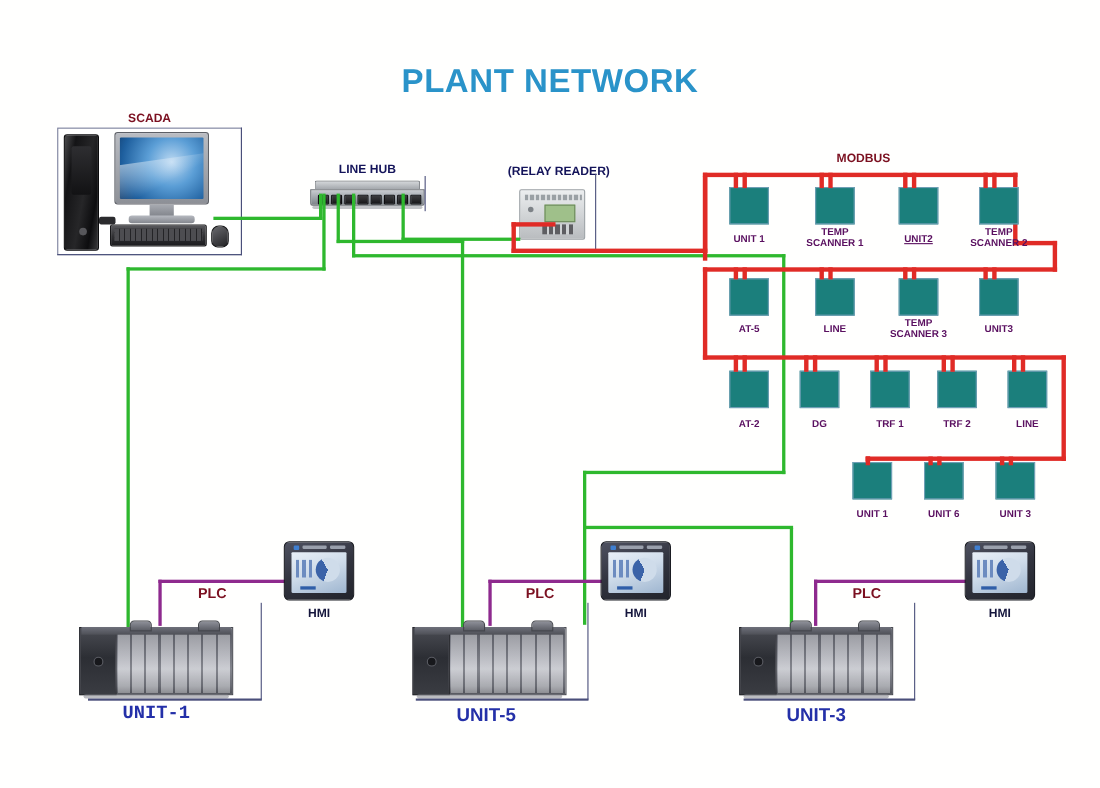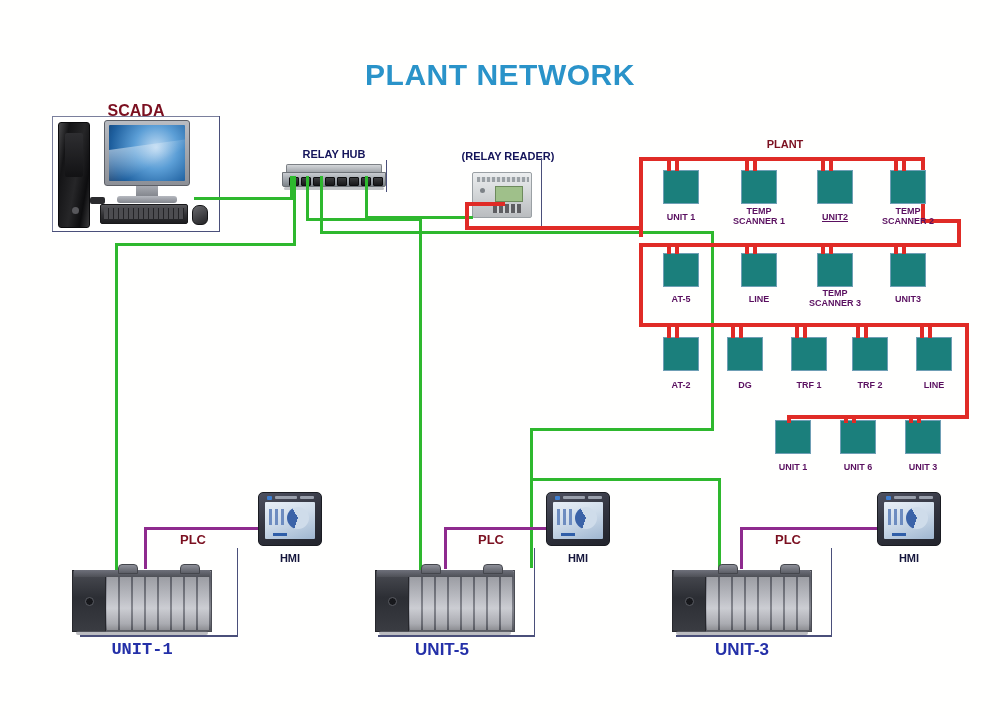--- a/index.html
+++ b/index.html
@@ -21,21 +21,21 @@
   
   .r{background:#e02b26;}
   
   .p{background:#8e2a8e;}
   
   .nv{background:#4a4f7a;}
 
   
   #scada-box{position:absolute;left:52px;top:116px;width:168px;height:116px;
              border:1px solid #7a7f9c;box-sizing:border-box;background:#fff;}
-  #scada-lbl{left:96px;top:102px;width:80px;font-size:16px;color:#7b1020;}
+  #scada-lbl{left:96px;top:102px;width:80px;font-size:11px;color:#7b1020;}
   .tower{position:absolute;left:58px;top:122px;width:30px;height:104px;border-radius:3px;
          background:linear-gradient(100deg,#4a4a4c 0%,#141416 22%,#262628 55%,#0d0d0f 80%,#3a3a3c 100%);
          border:1px solid #0a0a0c;}
   .tower:after{content:"";position:absolute;left:6px;top:10px;width:18px;height:44px;
          background:linear-gradient(180deg,#2e2e31,#121214);border-radius:2px;}
   .tower-dot{position:absolute;left:13px;top:84px;width:7px;height:7px;border-radius:50%;
          background:#57575b;}
   .mon{position:absolute;left:104px;top:120px;width:86px;height:66px;border-radius:3px;
         background:linear-gradient(180deg,#b9bcc2,#8d9097);padding:4px;box-sizing:border-box;
         border:1px solid #5c5f66;}
@@ -158,21 +158,21 @@
     </div>
   <div class="mon-stand"></div>
   <div class="mon-base"></div>
   <div class="spk"></div>
   <div class="kbd"></div>
   <div class="mouse"></div>
 
   <div class="vline nv" style="left:219px;top:116px;width:1px;height:116px;"></div>
   <div class="wire nv" style="left:52px;top:231px;width:168px;height:1px;"></div>
 
-  <div class="lbl" id="hub-lbl">RELAY HUB</div>
+  <div class="lbl" id="hub-lbl">LINE HUB</div>
   <div id="hub">
     <div class="hub-top"></div>
     <div class="hub-body"></div>
     <div class="hub-port" style="left:7px;"></div>
     <div class="hub-port" style="left:19px;"></div>
     <div class="hub-port" style="left:31px;"></div>
     <div class="hub-port" style="left:43px;"></div>
     <div class="hub-port" style="left:55px;"></div>
     <div class="hub-port" style="left:67px;"></div>
     <div class="hub-port" style="left:79px;"></div>
@@ -211,21 +211,21 @@
 
   <div class="wire g" style="left:293px;top:176px;width:3px;height:70px;"></div>
   <div class="wire g" style="left:115px;top:243px;width:181px;height:3px;"></div>
   <div class="wire g" style="left:115px;top:243px;width:3px;height:327px;"></div>
 
   <div class="wire r" style="left:465px;top:202px;width:4px;height:28px;"></div>
   <div class="wire r" style="left:465px;top:202px;width:40px;height:4px;"></div>
   <div class="wire r" style="left:465px;top:226px;width:178px;height:4px;"></div>
   <div class="wire r" style="left:639px;top:160px;width:4px;height:70px;"></div>
 
-  <div class="lbl" id="modbus-lbl">PLANT</div>
+  <div class="lbl" id="modbus-lbl">MODBUS</div>
 
   <div class="wire r" style="left:639px;top:157px;width:286px;height:4px;"></div>
   <div class="wire r" style="left:921px;top:157px;width:4px;height:66px;"></div>
   <div class="wire r" style="left:921px;top:219px;width:40px;height:4px;"></div>
   <div class="wire r" style="left:957px;top:219px;width:4px;height:28px;"></div>
 
   <div class="node" style="left:663px;top:170px;"></div>
   <div class="wire r" style="left:667px;top:157px;width:4px;height:14px;"></div>
   <div class="wire r" style="left:675px;top:157px;width:4px;height:14px;"></div>
   <div class="node-lbl" style="left:646px;top:212px;width:70px;">UNIT 1</div>

